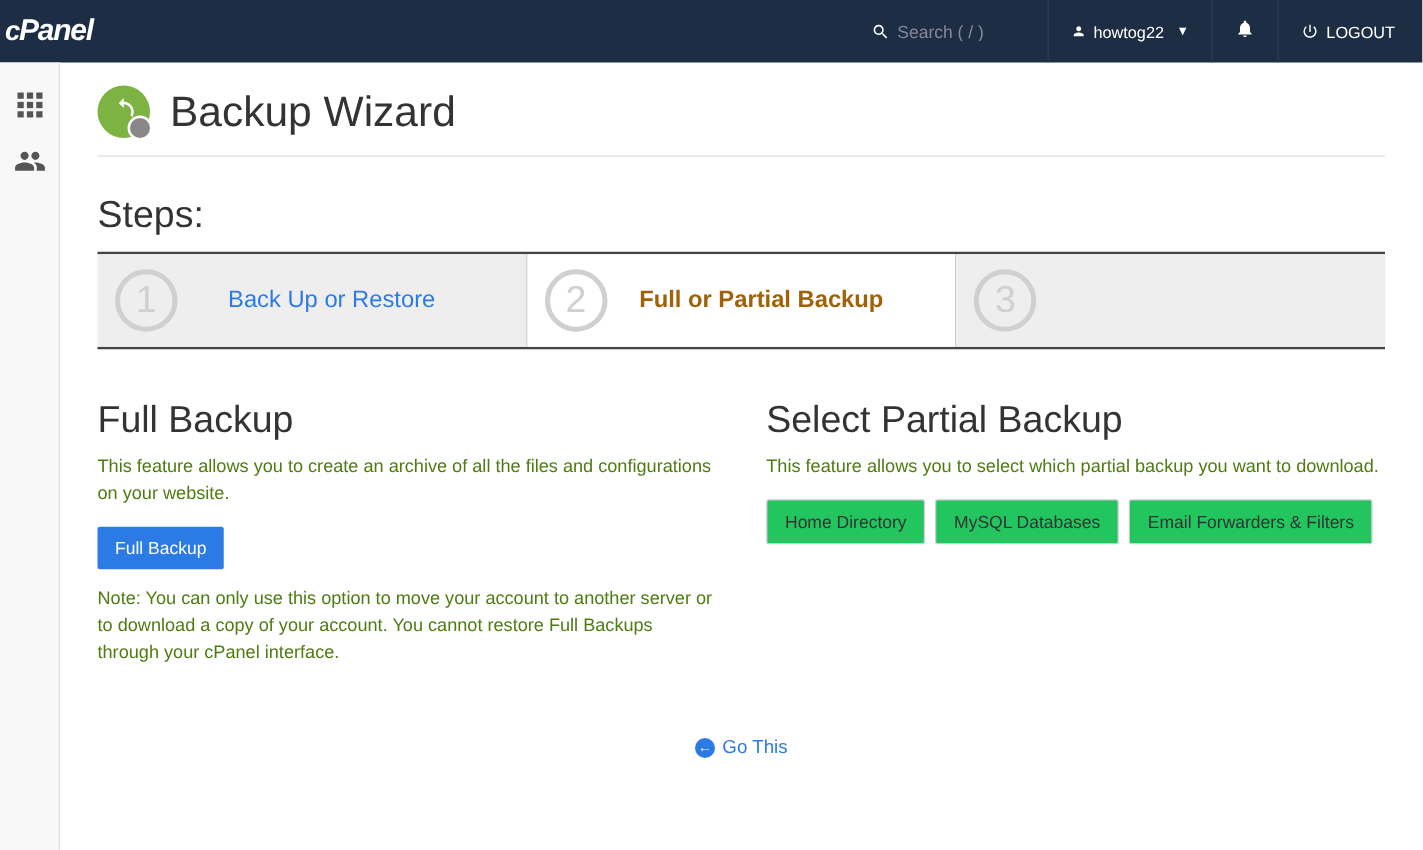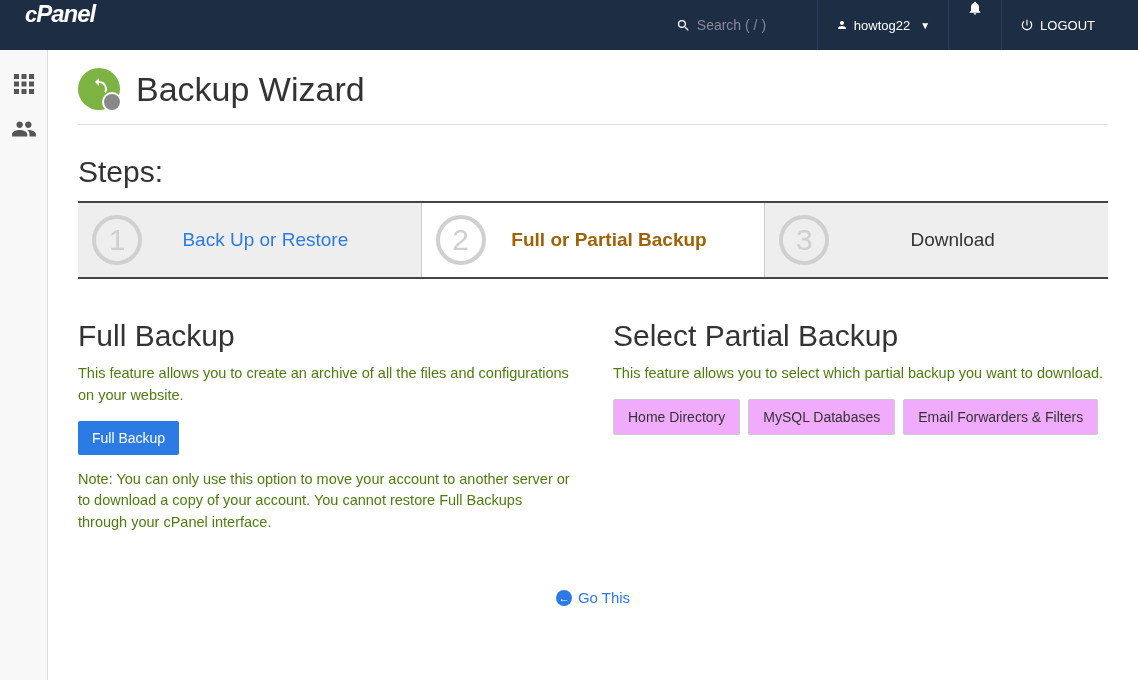--- a/index.html
+++ b/index.html
@@ -1,18 +1,18 @@
 <!DOCTYPE html>
 <html><head>
 <meta charset="utf-8">
 <style>
 * { box-sizing: border-box; margin: 0; padding: 0; }
 body { font-family: -apple-system, BlinkMacSystemFont, "Segoe UI", Arial, sans-serif; background: #fff; color: #333; width: 1138px; height: 680px; overflow: hidden; }
 
-.topbar { background: #1d2d44; height: 50px; display: flex; padding: 0 25px; color: #fff; }
+.topbar { background: #1d2d44; height: 50px; display: flex; align-items: center; padding: 0 4px; color: #fff; }
 .logo { font-style: italic; font-weight: bold; font-size: 24px; letter-spacing: -1px; }
 .logo .c { font-size: 22px; }
 .topbar-spacer { flex: 1; }
 .search-wrap { display: flex; align-items: center; padding: 0 20px; color: #889; }
 .search-input { background: transparent; border: none; color: #ffffff; font-size: 14px; margin-left: 6px; width: 100px; }
 .search-input::placeholder { color: #889; }
 .divider { width: 1px; height: 50px; background: #2a3d5a; }
 .user-menu { display: flex; align-items: center; padding: 0 18px; font-size: 13px; cursor: pointer; }
 .user-menu svg { margin-right: 6px; }
 .caret { margin-left: 10px; font-size: 10px; }
@@ -40,21 +40,21 @@
 .step.link .step-label { color: #2c7be5; cursor: pointer; }
 .step.active .step-label { font-weight: 700; color: #a16207; }
 
 .content-row { display: flex; gap: 40px; margin-top: 40px; }
 .col { flex: 1; }
 .col h2 { font-size: 30px; font-weight: 400; color: #333; margin-bottom: 10px; }
 .col p { font-size: 14.5px; color: #4d7c0f; line-height: 1.5; margin-bottom: 14px; }
 .btn-primary { background: #2c7be5; color: #fff; border: none; padding: 9px 14px; font-size: 14px; border-radius: 2px; cursor: pointer; }
 .note { font-size: 14.5px; color: #555; line-height: 1.5; margin-top: 14px; }
 .btn-group { display: flex; gap: 8px; flex-wrap: wrap; }
-.btn-default { background: #f0abfc; border: 1px solid #ccc; padding: 9px 14px; font-size: 14px; border-radius: 2px; cursor: pointer; color: #333; }
+.btn-default { background: #22c55e; border: 1px solid #ccc; padding: 9px 14px; font-size: 14px; border-radius: 2px; cursor: pointer; color: #333; }
 
 .goback { text-align: center; margin-top: 40px; }
 .goback a { color: #2c7be5; text-decoration: none; font-size: 15px; display: inline-flex; align-items: center; gap: 6px; cursor: pointer; }
 .goback-circle { width: 16px; height: 16px; border-radius: 50%; background: #2c7be5; color: #fff; display: inline-flex; align-items: center; justify-content: center; font-size: 11px; }
 
 .footer { display: flex; align-items: center; margin-top: 70px; padding: 12px 0 20px; }
 .footer-spacer { flex: 1; }
 </style>
 </head>
 <body>
@@ -130,21 +130,20 @@
       <div class="step link">
         <div class="step-num">1</div>
         <div class="step-label">Back Up or Restore</div>
       </div>
       <div class="step active">
         <div class="step-num">2</div>
         <div class="step-label">Full or Partial Backup</div>
       </div>
       <div class="step">
         <div class="step-num">3</div>
-        <div class="step-label">Download</div>
       </div>
     </div>
 
     <div class="content-row">
       <div class="col">
         <h2>Full Backup</h2>
         <p>This feature allows you to create an archive of all the files and configurations on your website.</p>
         <button class="btn-primary">Full Backup</button>
         <p class="note">Note: You can only use this option to move your account to another server or to download a copy of your account. You cannot restore Full Backups through your cPanel interface.</p>
       </div>

